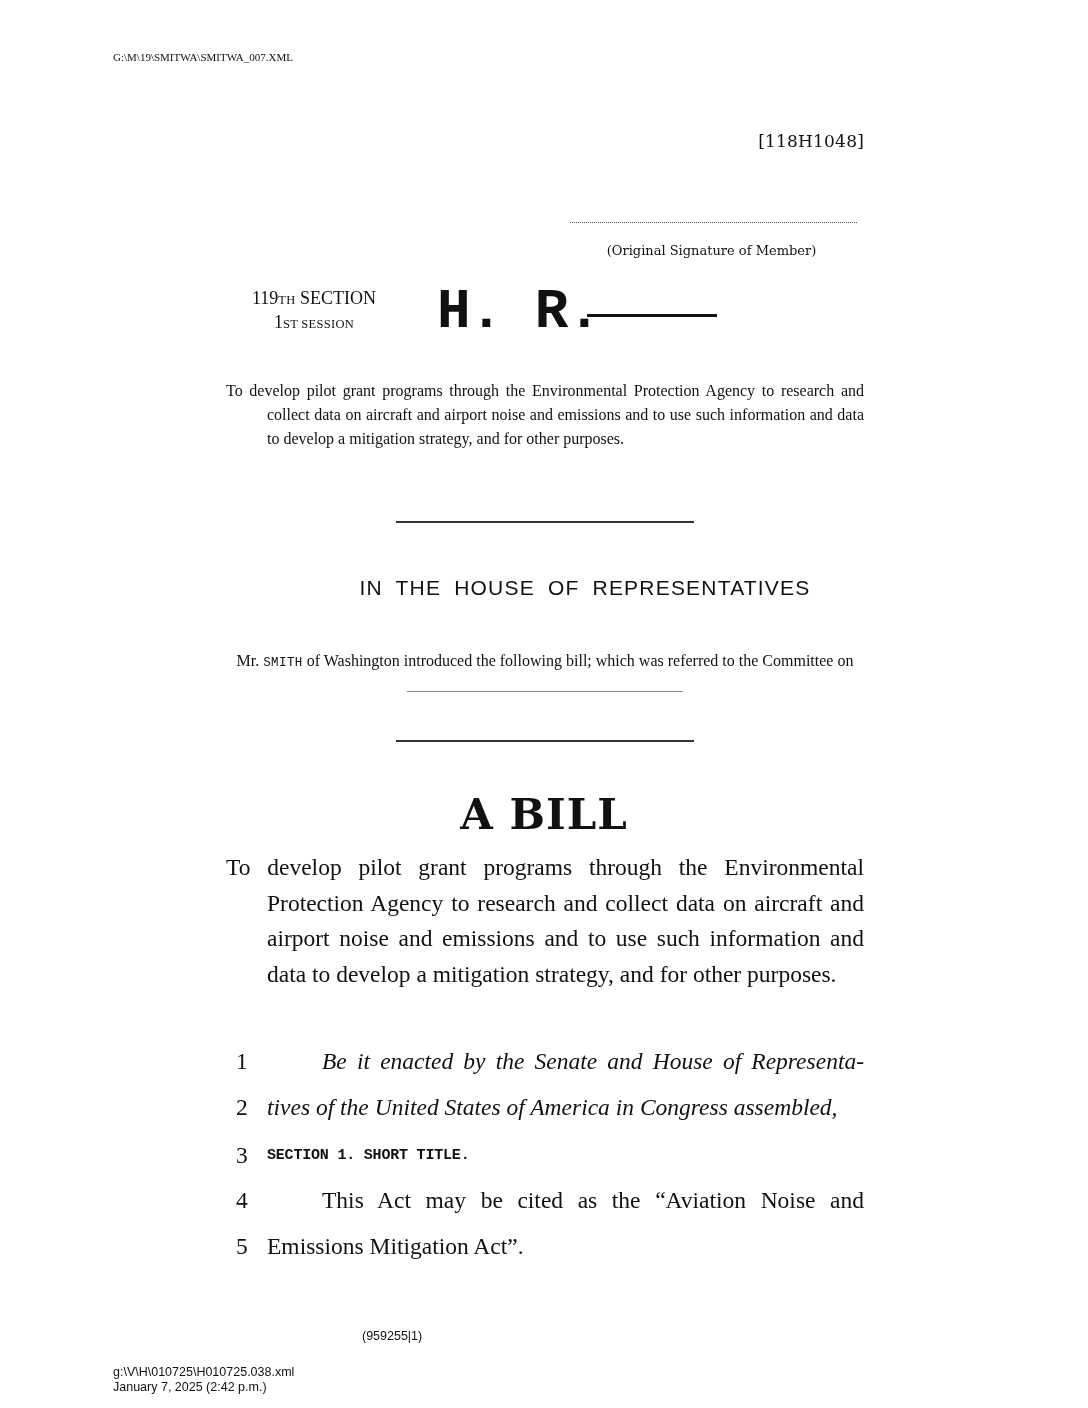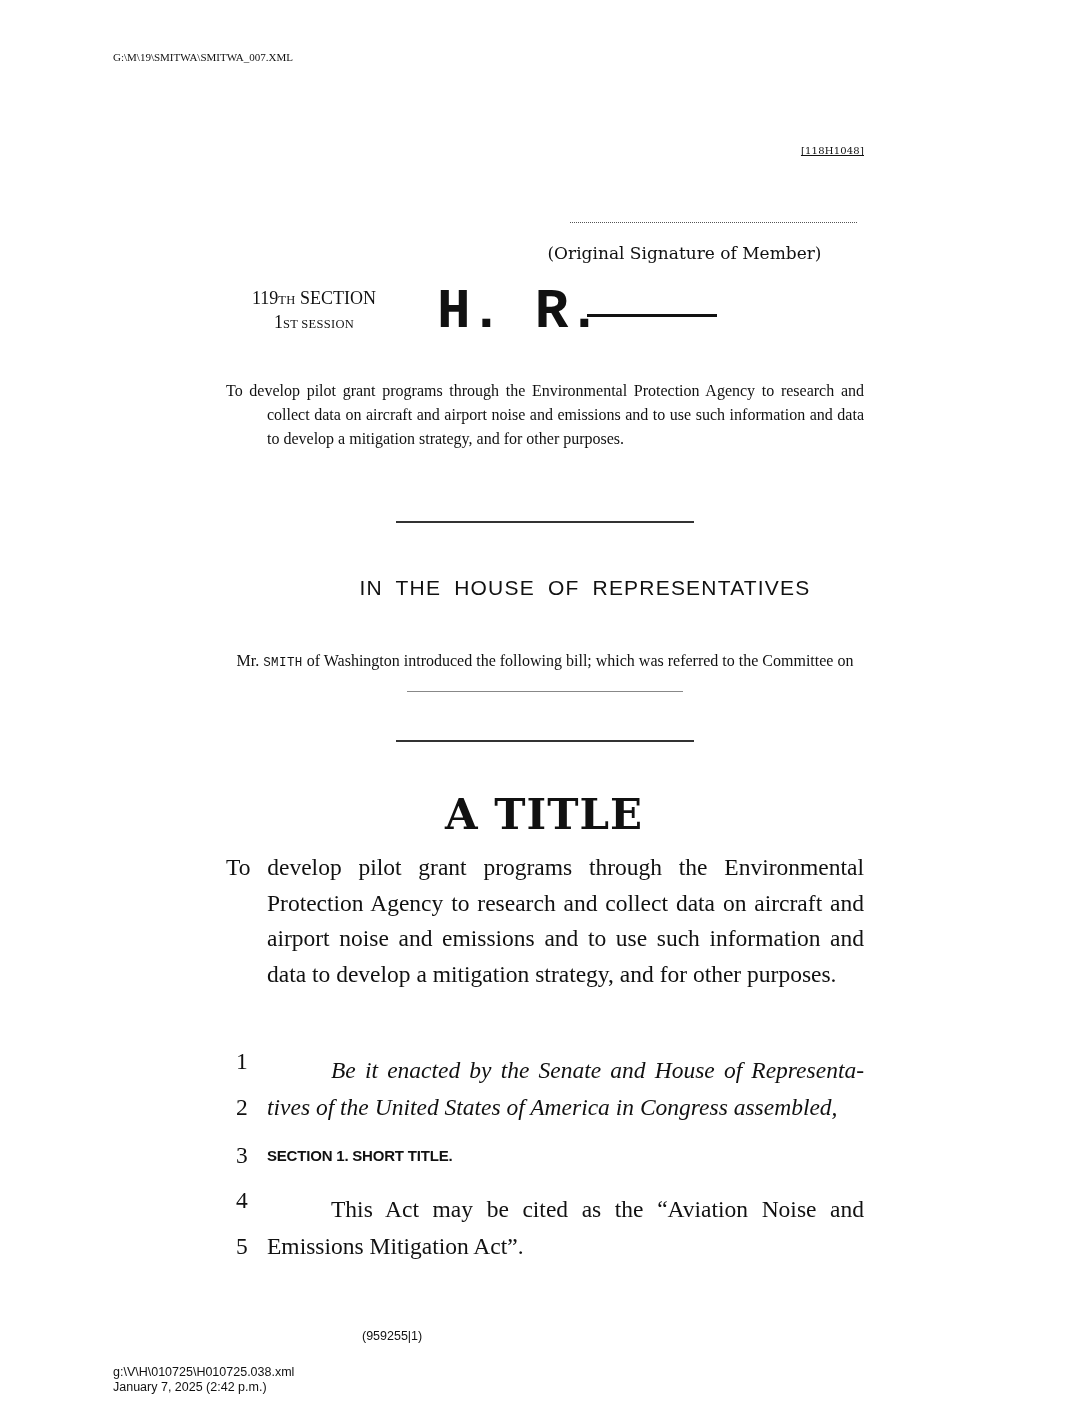--- a/index.html
+++ b/index.html
@@ -1,42 +1,42 @@
 <!DOCTYPE html>
 <html><head>
 <meta charset="utf-8">
 <style>
   html, body { margin: 0; padding: 0; background: #ffffff; }
   body { width: 1088px; height: 1408px; position: relative; overflow: hidden; color: #111; font-family: "DejaVu Serif", "Liberation Serif", serif; }
   .abs { position: absolute; }
   .hdr-path { left: 113px; top: 51px; font-family: "Liberation Serif", serif; font-size: 11px; color: #111; }
-  .draft-id { right: 224px; top: 145px; font-family: "DejaVu Serif", serif; font-size: 10px; letter-spacing: 0.2px; text-decoration: underline; }
+  .draft-id { right: 224px; top: 131px; font-family: "DejaVu Serif", serif; font-size: 17px; letter-spacing: 0.2px; }
   .sig-dots { left: 570px; top: 216px; width: 287px; border-bottom: 1.5px dotted #555; height: 6px; }
-  .sig-label { left: 541px; width: 287px; top: 243px; text-align: center; font-size: 17px; }
+  .sig-label { left: 568px; width: 287px; top: 243px; text-align: center; font-size: 13px; }
   .congress { left: 216px; top: 287px; width: 196px; text-align: center; font-family: "Liberation Serif", serif; font-size: 18px; line-height: 22px; }
   .congress .small { font-size: 12.5px; letter-spacing: 0.3px; }
   .hr { left: 437px; top: 274px; font-family: Liberation Mono, monospace; font-weight: bold; font-size: 56px; line-height: 76px; letter-spacing: -1px; }
   .hr-blank { left: 587px; top: 314px; width: 130px; border-bottom: 3px solid #111; }
   .short-desc { left: 226px; width: 638px; top: 379px; font-family: "Liberation Serif", serif; font-size: 16px; line-height: 24px; text-align: justify; text-indent: -41px; padding-left: 41px; box-sizing: border-box; }
   .rule { height: 0; border-top: 2px solid #333; left: 396px; width: 298px; }
   .rule1 { top: 521px; }
   .rule2 { top: 740px; }
   .house { left: 0; width: 1088px; top: 576px; text-align: center; font-family: Liberation Sans, sans-serif; font-size: 21px; letter-spacing: 1.2px; word-spacing: 6px; padding-left: 41px; }
   .intro { left: 226px; width: 638px; top: 649px; font-family: "Liberation Serif", serif; font-size: 16px; line-height: 24px; text-align: center; }
   .intro .sc { font-size: 12.5px; letter-spacing: 0.4px; font-family: Liberation Mono, monospace; }
   .intro .blank { display: inline-block; width: 276px; border-bottom: 1px solid #888; vertical-align: baseline; height: 10px; }
   .abill { left: 0; width: 1088px; top: 790px; text-align: center; font-family: "DejaVu Serif", serif; font-weight: bold; font-size: 42px; letter-spacing: 1px; }
   .long-desc { left: 226px; width: 638px; top: 850px; font-family: "Liberation Serif", serif; font-size: 23.5px; line-height: 35.5px; text-align: justify; text-indent: -41px; padding-left: 41px; box-sizing: border-box; }
   .line { left: 226px; width: 638px; height: 46px; font-family: "Liberation Serif", serif; font-size: 23.5px; }
   .line .num { position: absolute; left: 0; width: 30px; text-align: left; padding-left: 10px; }
   .line .txt { position: absolute; left: 41px; right: 0; white-space: nowrap; }
-  .line .txt.indent { left: 105px; margin-top: 9px; }
+  .line .txt.indent { left: 96px; }
   .line .txt.just { text-align: justify; text-align-last: justify; white-space: normal; }
   .italic { font-style: italic; }
-  .sec-head { font-family: Liberation Sans, sans-serif; font-weight: bold; font-size: 15px; letter-spacing: -0.2px; }
+  .sec-head { font-family: Liberation Mono, monospace; font-weight: bold; font-size: 15px; letter-spacing: -0.2px; }
   .l1 { top: 1048px; } .l2 { top: 1094px; } .l3 { top: 1142px; } .l4 { top: 1187px; } .l5 { top: 1233px; }
   .ftr { left: 113px; font-family: "Liberation Sans", sans-serif; font-size: 12.5px; line-height: 15px; margin-top: 36px; }
   .ftr1 { top: 1329px; }
   .ftr2 { top: 1344px; }
   .ftr-code { left: 362px; top: 1329px; font-family: "Liberation Sans", sans-serif; font-size: 12.5px; }
 </style>
 </head>
 <body>
 
 <div class="abs hdr-path">G:\M\19\SMITWA\SMITWA_007.XML</div>
@@ -58,21 +58,21 @@
 <div class="abs rule rule1"></div>
 
 <div class="abs house">IN THE HOUSE OF REPRESENTATIVES</div>
 
 <div class="abs intro">
   <span>Mr. </span><span class="sc">SMITH</span><span> of Washington introduced the following bill; which was referred to the Committee on </span><span class="blank"></span>
 </div>
 
 <div class="abs rule rule2"></div>
 
-<div class="abs abill">A TITLE</div>
+<div class="abs abill">A BILL</div>
 
 <div class="abs long-desc">To develop pilot grant programs through the Environmental Protection Agency to research and collect data on aircraft and airport noise and emissions and to use such information and data to develop a mitigation strategy, and for other purposes.</div>
 
 <div class="abs line l1">
   <span class="num">1</span>
   <span class="txt indent just italic">Be it enacted by the Senate and House of Representa-</span>
 </div>
 <div class="abs line l2">
   <span class="num">2</span>
   <span class="txt italic">tives of the United States of America in Congress assembled,</span>

